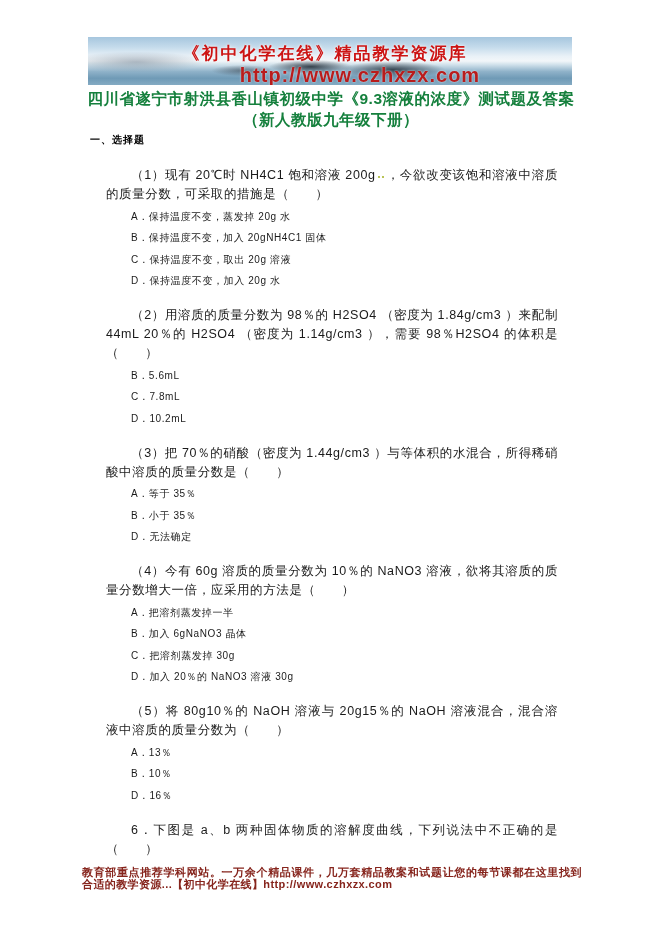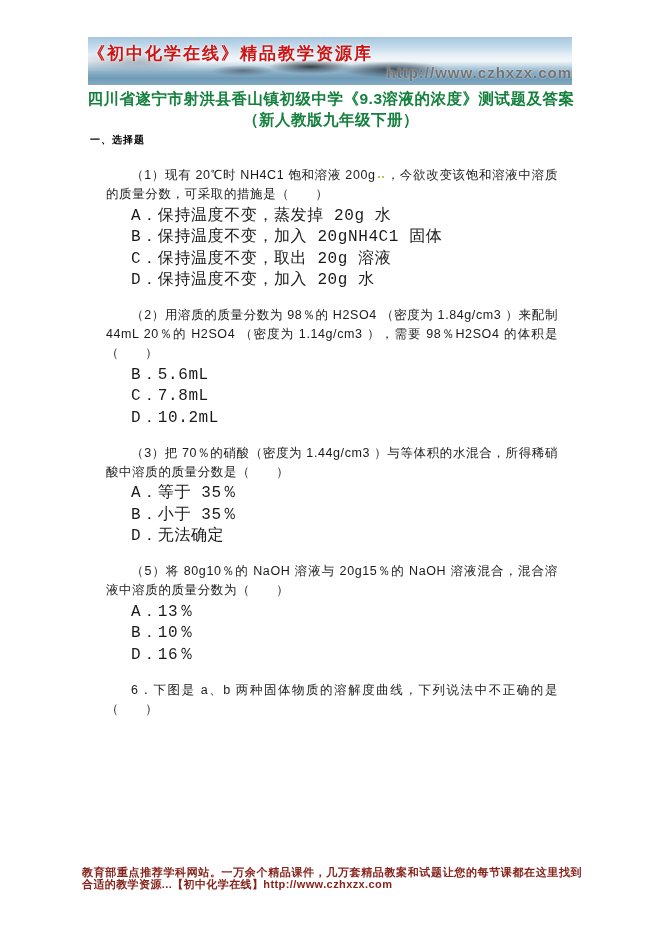--- a/index.html
+++ b/index.html
@@ -22,31 +22,31 @@
     position:absolute;inset:0;
     background:
       radial-gradient(ellipse 60px 10px at 46% 62%, rgba(30,40,50,.85), rgba(30,40,50,0) 70%),
       radial-gradient(ellipse 75px 12px at 63% 68%, rgba(30,40,50,.8), rgba(30,40,50,0) 70%),
       radial-gradient(ellipse 45px 8px at 32% 70%, rgba(60,72,84,.6), rgba(60,72,84,0) 70%),
       radial-gradient(ellipse 90px 14px at 10% 52%, rgba(120,135,150,.55), rgba(120,135,150,0) 75%),
       linear-gradient(180deg,#a6c6de 0%,#c6dcec 22%,#e9f1f7 40%,#f2f6f9 50%,#cfe0ea 58%,#8fb2c9 72%,#6f9ab6 86%,#84abc3 100%);
   }
   .banner-title{
     position:absolute;left:0;right:10px;top:5px;
-    text-align:left;
+    text-align:center;
     font-size:17px;font-weight:bold;
     color:#cc1414;
     letter-spacing:2px;
     text-shadow:0 0 2px rgba(255,255,255,.9),0 0 4px rgba(255,255,255,.6);
   }
   .banner-url{
     position:absolute;left:60px;right:0;top:27px;
-    text-align:right;
-    font-size:15px;font-weight:bold;
-    color:#737373;
+    text-align:center;
+    font-size:20px;font-weight:bold;
+    color:#b91c1c;
     letter-spacing:1px;
     text-shadow:0 0 2px rgba(255,255,255,.8);
   }
 
   
   .doc-title{
     position:absolute;left:60px;right:60px;top:88px;
     text-align:center;
     color:#15803d;
     font-weight:bold;
@@ -67,23 +67,22 @@
   .question{margin:16px;}
   .stem{
     margin:4px 0 1px 0;
     font-size:12.5px;line-height:19px;
     text-indent:2em;
     text-align:justify;
     letter-spacing:0.6px;
   }
   .option{
     margin:2.5px 0 2.5px 25px;
-    font-size:16px;line-height:19px;
+    font-size:10px;line-height:19px;
     letter-spacing:0.6px;
-    font-family:Liberation Mono, monospace;
   }
   .squiggle{
     display:inline-block;width:9px;height:4px;margin:0 1px;
     background:
       radial-gradient(circle 1.3px at 2px 2px,#b9c457 90%,transparent),
       radial-gradient(circle 1.3px at 6px 2px,#b9c457 90%,transparent);
     vertical-align:baseline;
   }
 
   
@@ -131,20 +130,27 @@
       <p class="option">D．10.2mL</p>
     </div>
 
     <div class="question">
       <p class="stem">（3）把 70％的硝酸（密度为 1.44g/cm3 ）与等体积的水混合，所得稀硝酸中溶质的质量分数是（　　）</p>
       <p class="option">A．等于 35％</p>
       <p class="option">B．小于 35％</p>
       <p class="option">D．无法确定</p>
     </div>
 
+    <div class="question">
+      <p class="stem">（4）今有 60g 溶质的质量分数为 10％的 NaNO3 溶液，欲将其溶质的质量分数增大一倍，应采用的方法是（　　）</p>
+      <p class="option">A．把溶剂蒸发掉一半</p>
+      <p class="option">B．加入 6gNaNO3 晶体</p>
+      <p class="option">C．把溶剂蒸发掉 30g</p>
+      <p class="option">D．加入 20％的 NaNO3 溶液 30g</p>
+    </div>
 
     <div class="question">
       <p class="stem">（5）将 80g10％的 NaOH 溶液与 20g15％的 NaOH 溶液混合，混合溶液中溶质的质量分数为（　　）</p>
       <p class="option">A．13％</p>
       <p class="option">B．10％</p>
       <p class="option">D．16％</p>
     </div>
 
     <div class="question">
       <p class="stem">6．下图是 a、b 两种固体物质的溶解度曲线，下列说法中不正确的是（　　）</p>

